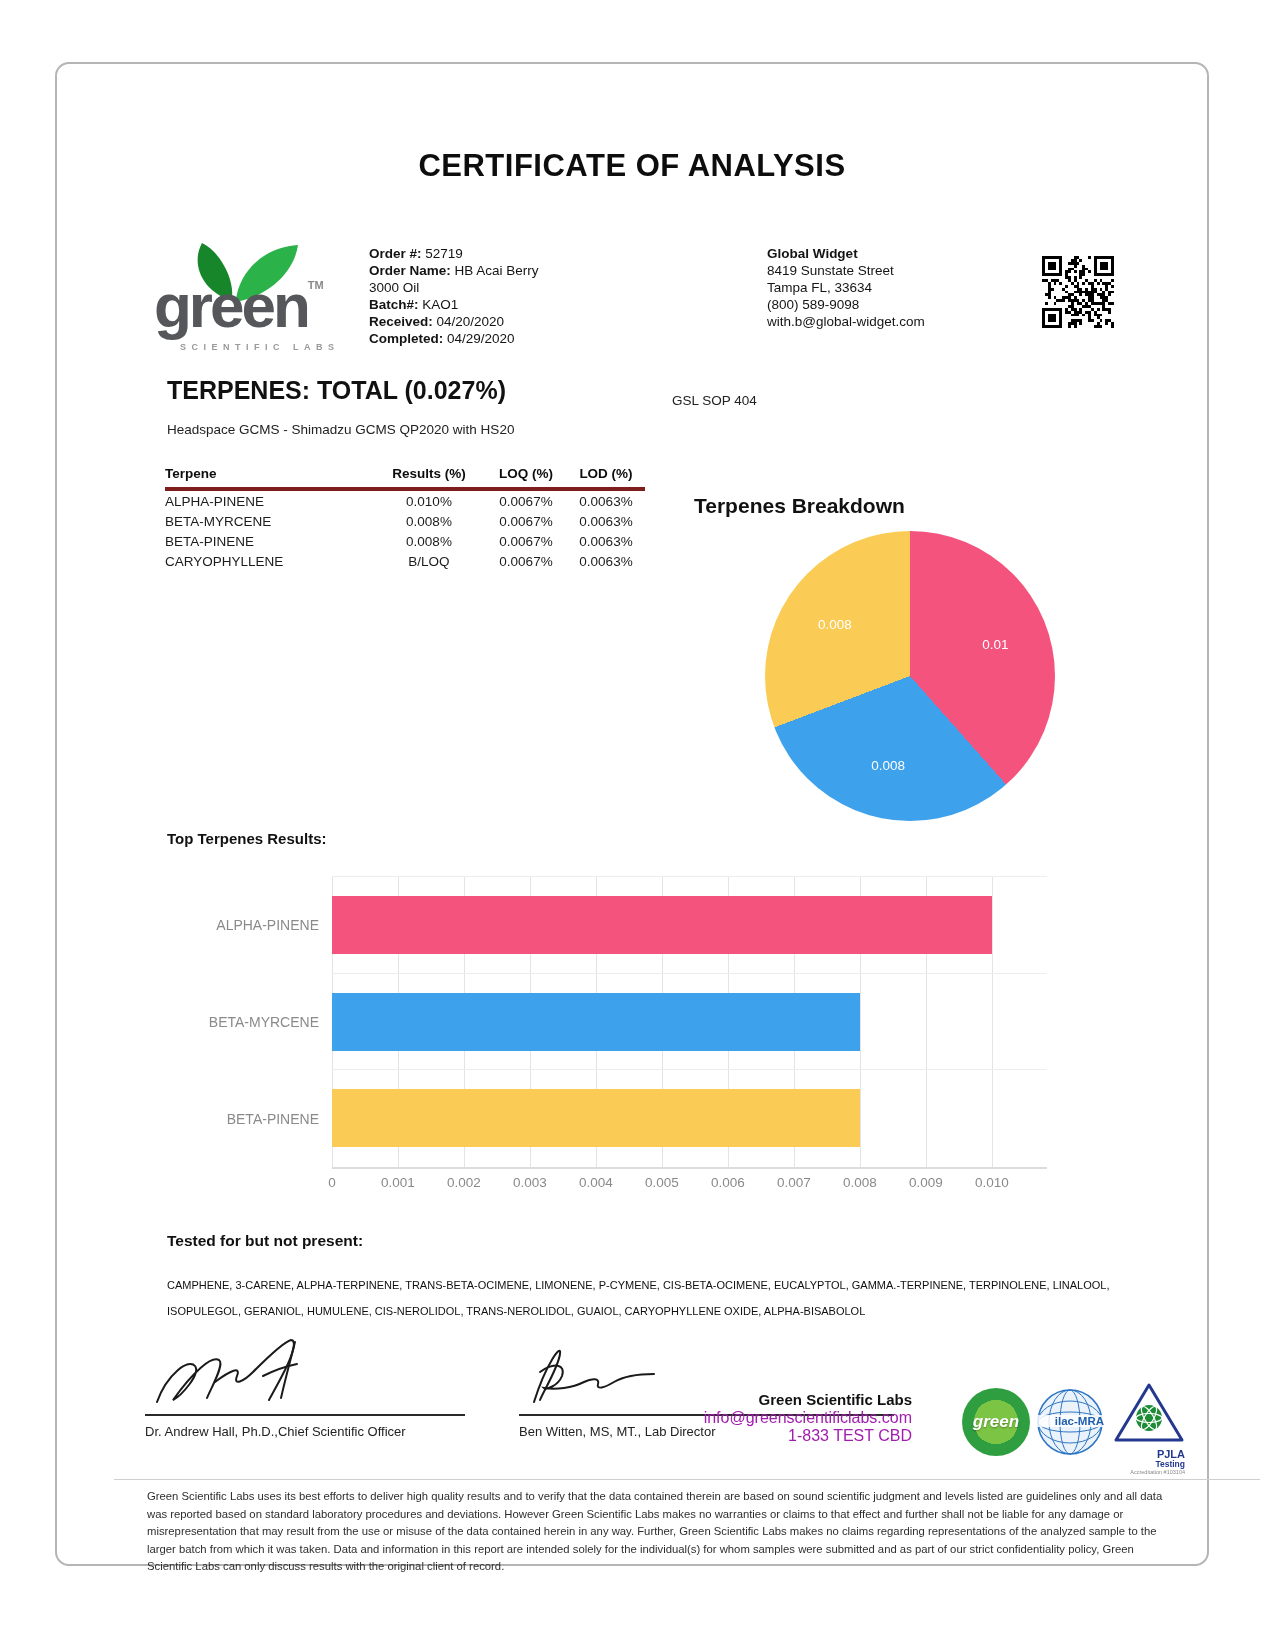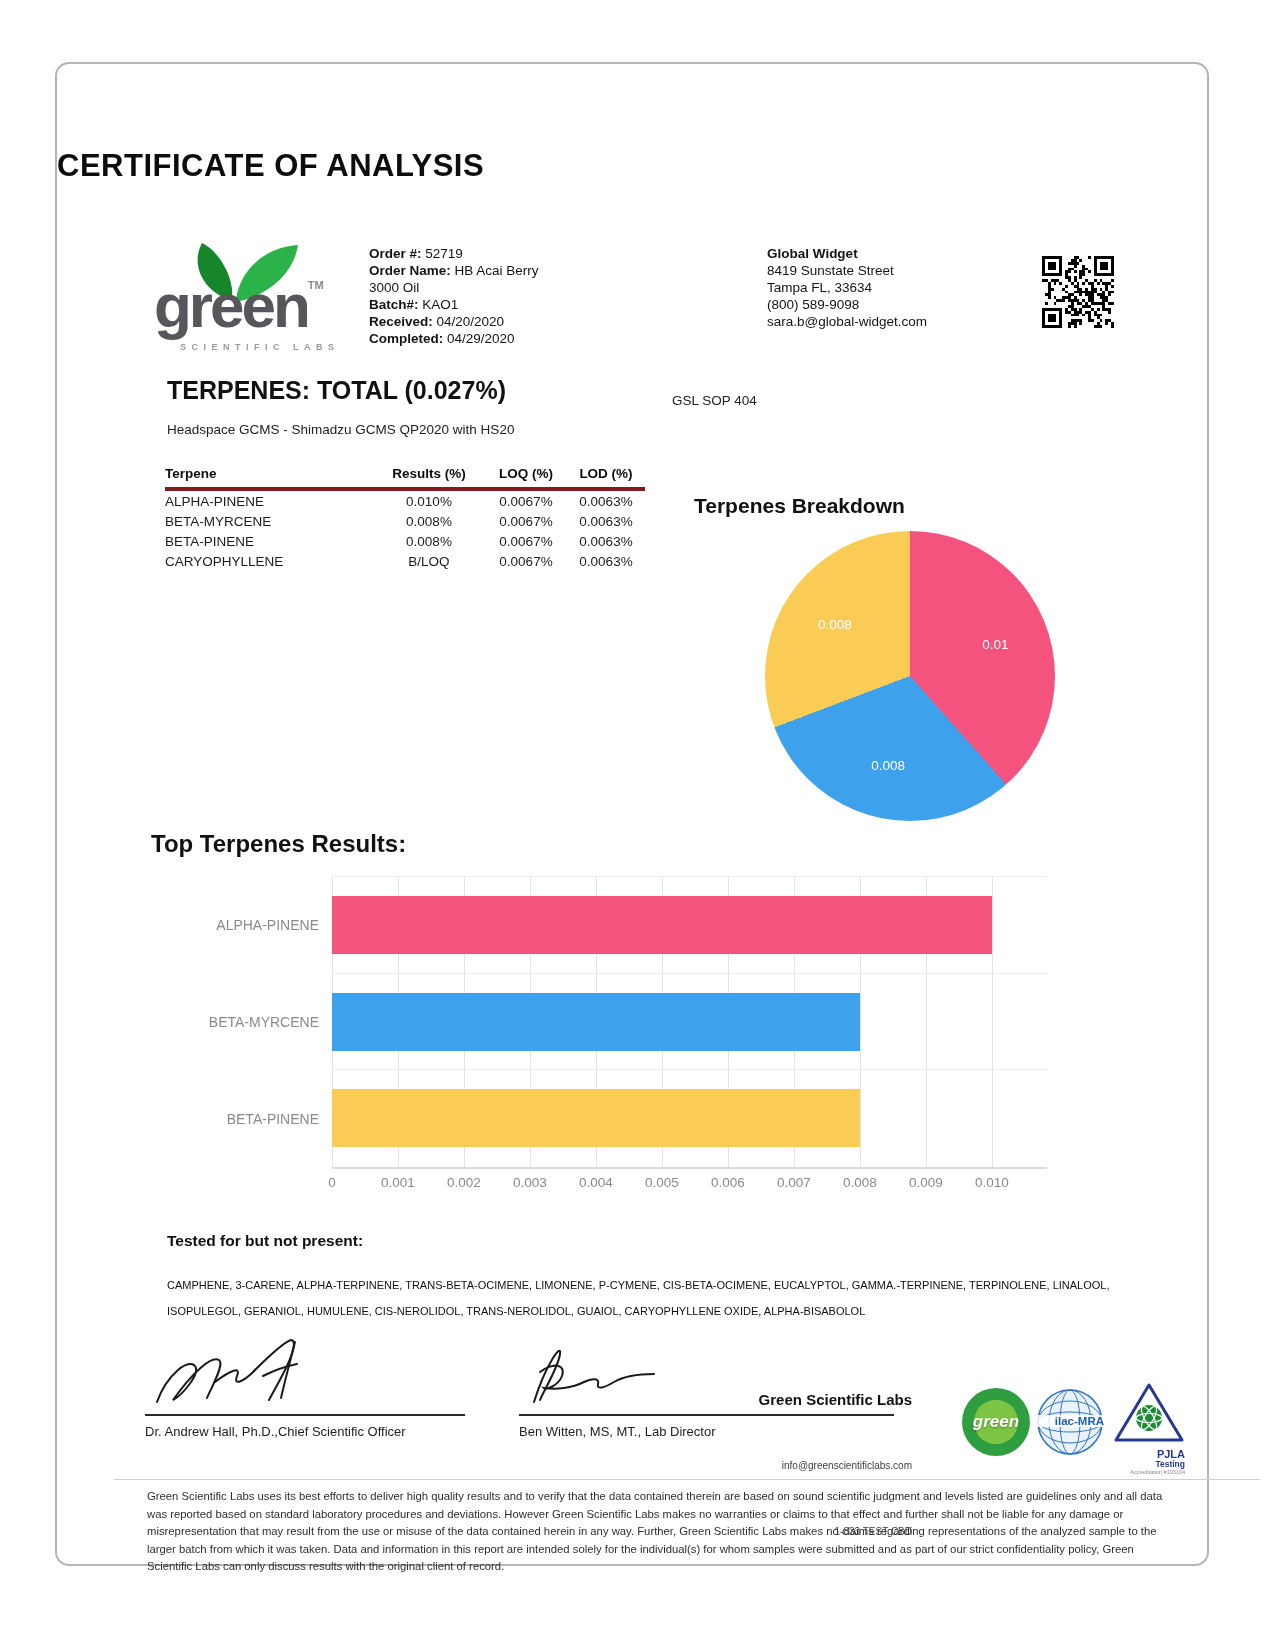--- a/index.html
+++ b/index.html
@@ -1,20 +1,20 @@
 <!DOCTYPE html>
 <html><head>
 <meta charset="utf-8">
 <style>
   html,body { margin:0; padding:0; background:#fff; }
   .page { position:relative; width:1275px; height:1650px; background:#fff;
           font-family:"Liberation Sans", sans-serif; color:#111; overflow:hidden; }
   .card { position:absolute; left:55px; top:62px; width:1150px; height:1500px;
           border:2px solid #b5b5b5; border-radius:14px; background:#fff; }
-  .h1 { position:absolute; top:84px; left:0; width:100%; 
+  .h1 { position:absolute; top:84px; left:0; width:100%; text-align:center;
         font-size:31px; font-weight:bold; color:#0d0d0d; letter-spacing:.5px; }
   .h2 { position:absolute; top:124px; left:0; width:100%; text-align:center;
         font-size:24px; font-weight:bold; color:#0d0d0d; }
 
   
   .logo { position:absolute; left:97px; top:183px; width:230px; height:100px; }
   .logo .leaves { position:absolute; left:28px; top:-8px; }
   .wordmark { position:absolute; left:0; top:28px; font-size:62px; font-weight:bold;
               color:#56575a; letter-spacing:-3px; line-height:1; }
   .wordmark sup { font-size:11px; color:#8a8a8a; letter-spacing:0; vertical-align:38px; }
@@ -42,21 +42,21 @@
   table.terps th:nth-child(4) { width:78px; }
   table.terps td { font-size:13.5px; padding:3px 0 2px 0; color:#1c1c1c; }
   table.terps td.num { text-align:center; }
 
   
   .pie-title { position:absolute; left:637px; top:430px; font-size:21px; font-weight:bold; }
   .pie { position:absolute; left:708px; top:467px; width:290px; height:290px; border-radius:50%; }
   .pie-label { position:absolute; transform:translate(-50%,-50%); color:#fff; font-size:13.5px; }
 
   
-  .bar-title { position:absolute; left:94px; top:766px; font-size:24px; font-weight:bold; }
+  .bar-title { position:absolute; left:110px; top:766px; font-size:15px; font-weight:bold; }
   .barchart { position:absolute; left:112px; top:812px; width:880px; }
   .bar-row { display:flex; align-items:center; height:97px; }
   .bar-cat { width:150px; text-align:right; padding-right:13px; color:#8a8a8a; font-size:14px; }
   .bar-track { position:relative; width:715px; height:100%; display:flex; align-items:center;
     border-top:1px solid #ededed;
     background-image:repeating-linear-gradient(to right,#e4e4e4 0px,#e4e4e4 1px,transparent 1px,transparent 66px); }
   .bar-row:last-of-type .bar-track { border-bottom:2px solid #dcdcdc; }
   .bar { height:58px; }
   .ticks { position:relative; margin-left:163px; width:715px; height:26px; }
   .tick { position:absolute; top:8px; width:48px; text-align:center; color:#8a8a8a; font-size:13.5px; }
@@ -71,21 +71,21 @@
   .sig2 { left:455px; top:1272px; }
   .sig-line { position:absolute; height:2px; background:#2a2a2a; top:1350px; }
   .sig-line.l1 { left:88px; width:320px; }
   .sig-line.l2 { left:462px; width:375px; }
   .sig-name { position:absolute; top:1360px; font-size:13px; color:#222; }
   .sig-name.n1 { left:88px; }
   .sig-name.n2 { left:462px; }
 
   .contact { position:absolute; left:605px; top:1326px; width:250px; text-align:right; }
   .contact .c-name { font-size:15px; font-weight:bold; line-height:19px; }
-  .contact .c-line { font-size:10px; line-height:18px; color:#404040;margin-top:48px; }
+  .contact .c-line { font-size:16px; line-height:18px; color:#a21caf; }
 
   
   .badge-green { position:absolute; left:905px; top:1324px; width:68px; height:68px; border-radius:50%;
     background:radial-gradient(circle,#7cc544 0 46%, #2f9e41 46% 72%, #e7bd35 72% 87%, #caa02a 87% 100%);
     display:flex; align-items:center; justify-content:center; }
   .badge-green span { color:#fff; font-weight:bold; font-style:italic; font-size:17px;
     text-shadow:0 1px 2px rgba(0,0,0,.35); }
   .badge-ilac { position:absolute; left:979px; top:1324px; width:68px; height:68px; }
   .badge-ilac .ilac-text { position:absolute; left:0; top:27px; width:68px; text-align:right;
     font-size:11.5px; font-weight:bold; color:#1f5fae; background:rgba(255,255,255,.82); }
@@ -122,21 +122,21 @@
       <div><b>Batch#:</b> <span>KAO1</span></div>
       <div><b>Received:</b> <span>04/20/2020</span></div>
       <div><b>Completed:</b> <span>04/29/2020</span></div>
     </div>
 
     <div class="info-block client-block">
       <div><b>Global Widget</b></div>
       <div>8419 Sunstate Street</div>
       <div>Tampa FL, 33634</div>
       <div>(800) 589-9098</div>
-      <div>sara.b@global-widget.com</div>
+      <div>with.b@global-widget.com</div>
     </div>
 
     <div class="qr">
       <svg viewBox="0 0 72 72" width="72" height="72" fill="#000" shape-rendering="crispEdges">
           <rect x="31.68" y="0.00" width="2.88" height="2.88"></rect>
           <rect x="34.56" y="0.00" width="2.88" height="2.88"></rect>
           <rect x="46.08" y="0.00" width="2.88" height="2.88"></rect>
           <rect x="28.80" y="2.88" width="2.88" height="2.88"></rect>
           <rect x="31.68" y="2.88" width="2.88" height="2.88"></rect>
           <rect x="37.44" y="2.88" width="2.88" height="2.88"></rect>

